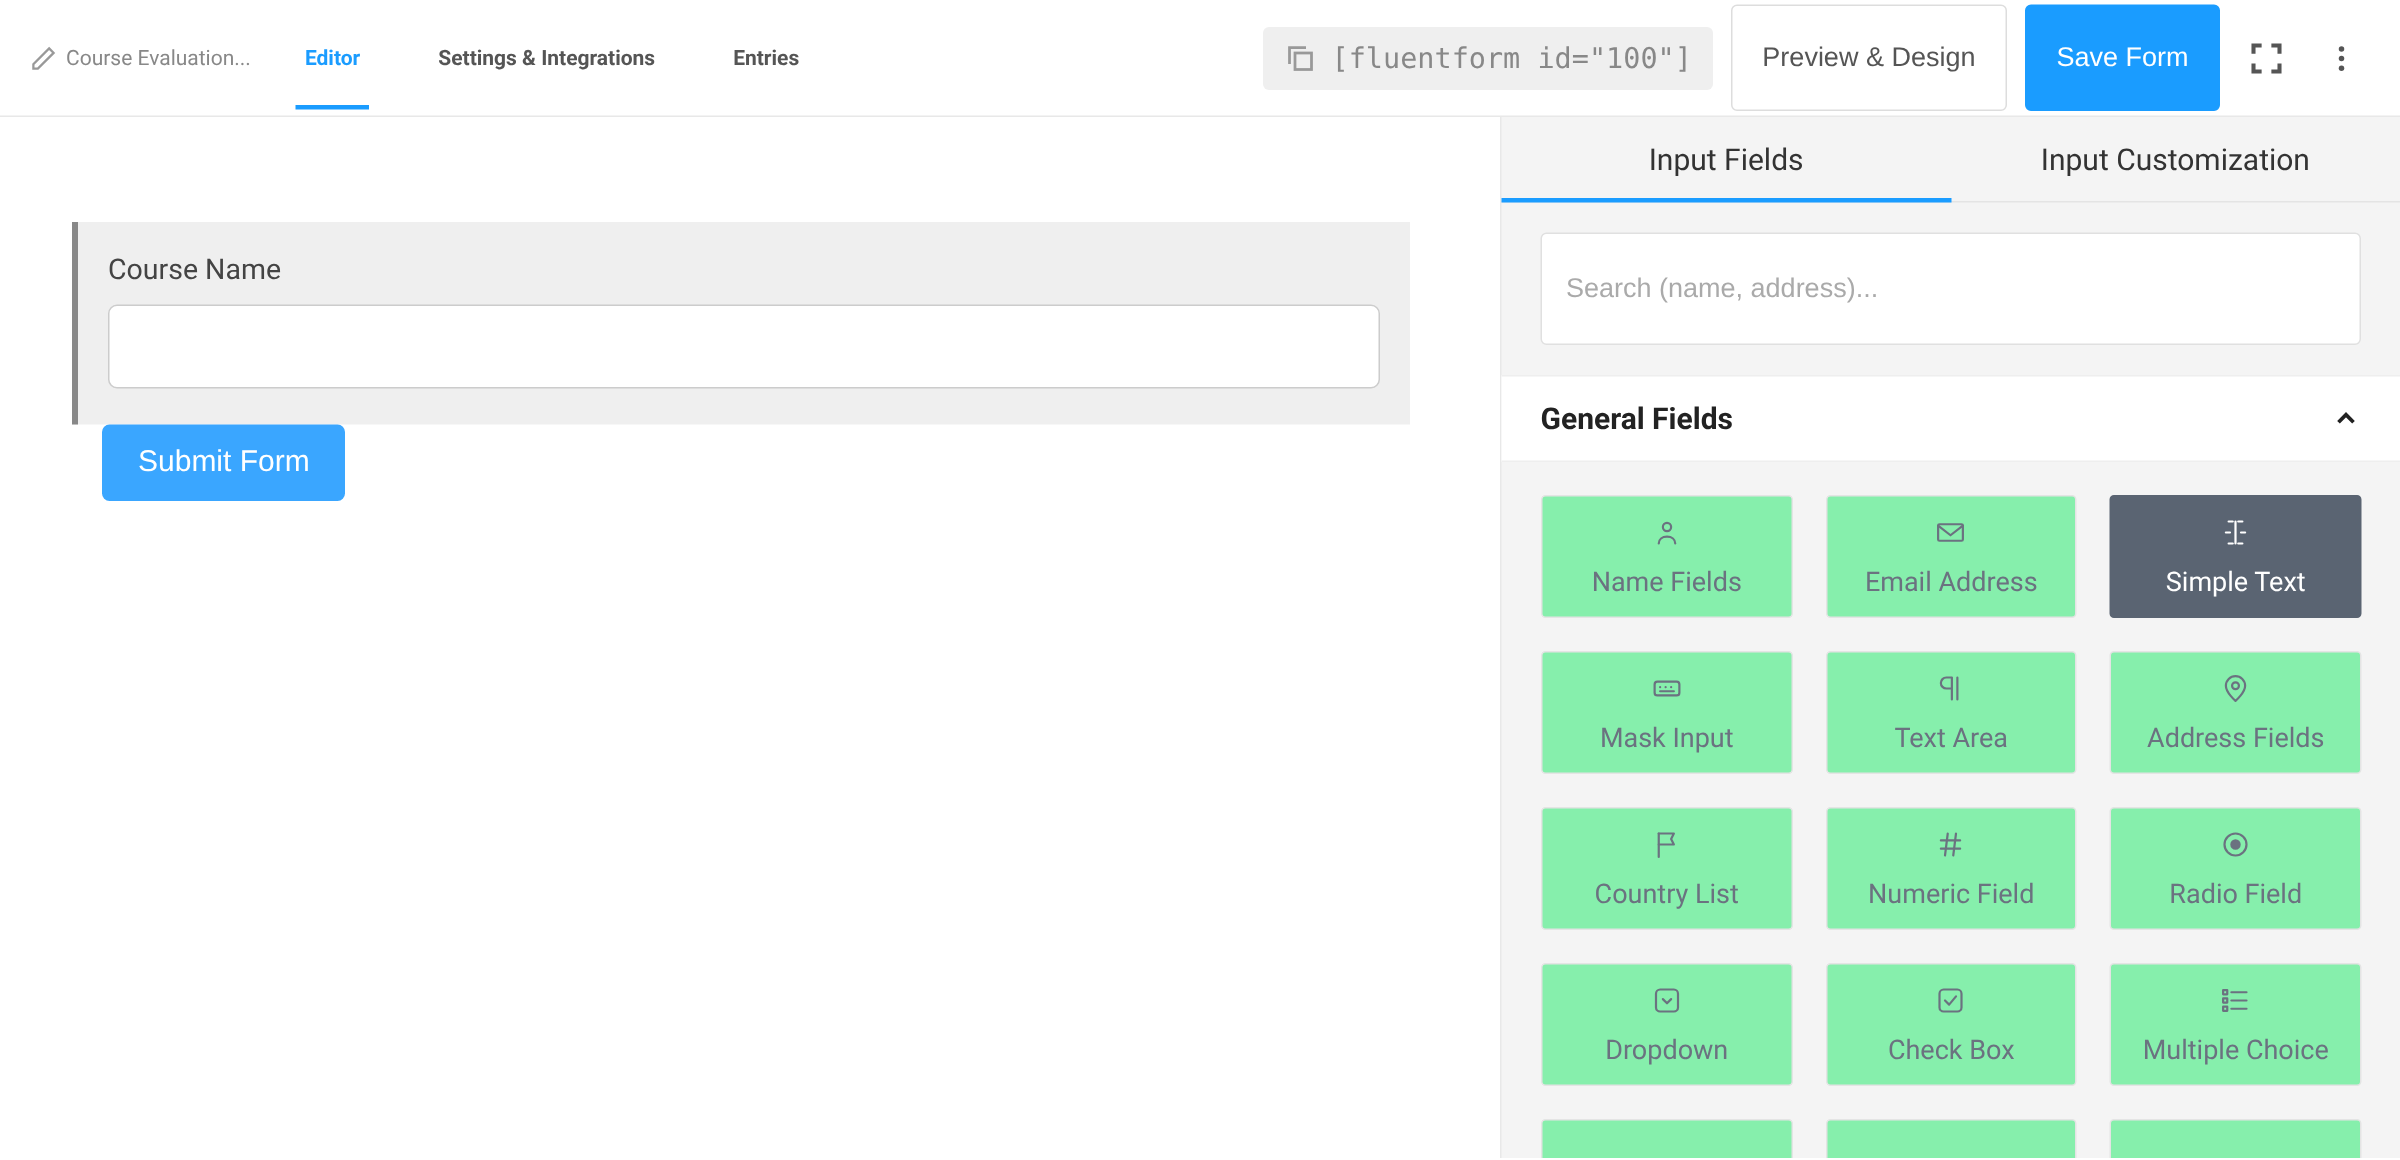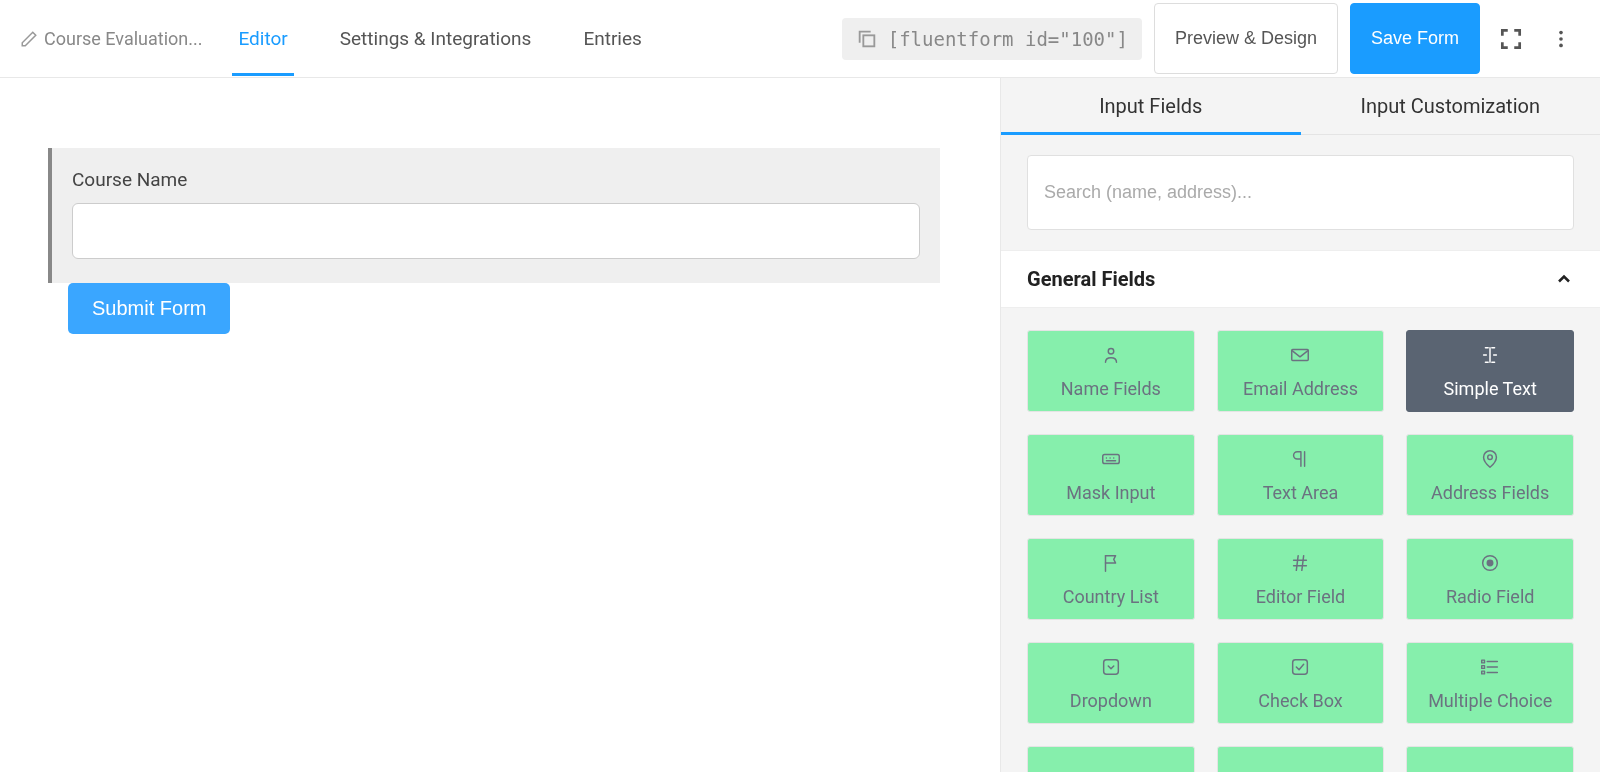--- a/index.html
+++ b/index.html
@@ -16,35 +16,35 @@
   align-items: center;
   padding: 0 20px;
   height: 78px;
   border-bottom: 1px solid #e8e8e8;
 }
 .form-title {
   display: flex;
   align-items: center;
   gap: 6px;
   color: #888;
-  font-size: 18px;
+  font-size: 14px;
   margin-right: 30px;
   max-width: 200px;
 }
 .form-title svg { flex-shrink: 0; }
 .form-title-text { white-space: nowrap; overflow: hidden; text-overflow: ellipsis; }
 .tabs {
   display: flex;
   gap: 40px;
   flex: 1;
 }
 .tab {
-  font-size: 19px;
+  font-size: 14px;
   color: #555;
-  font-weight: 400;
+  font-weight: 700;
   cursor: pointer;
   padding: 26px 6px;
   position: relative;
 }
 .tab.active {
   color: #1a9cff;
 }
 .tab.active::after {
   content: "";
   position: absolute;
@@ -324,21 +324,21 @@
           <div class="card-icon"><svg width="22" height="22" viewBox="0 0 24 24" fill="none" stroke="currentColor" stroke-width="1.6" stroke-linecap="round" stroke-linejoin="round">
               <path d="M6 21V4"></path>
               <path d="M6 4h11l-2 4 2 4H6"></path>
             </svg></div>
           <div class="card-label">Country List</div>
         </div>
         <div class="field-card">
           <div class="card-icon"><svg width="22" height="22" viewBox="0 0 24 24" fill="none" stroke="currentColor" stroke-width="1.6" stroke-linecap="round" stroke-linejoin="round">
               <path d="M5 9h14M5 15h14M10 4l-2 16M16 4l-2 16"></path>
             </svg></div>
-          <div class="card-label">Editor Field</div>
+          <div class="card-label">Numeric Field</div>
         </div>
         <div class="field-card">
           <div class="card-icon"><svg width="22" height="22" viewBox="0 0 24 24" fill="none" stroke="currentColor" stroke-width="1.6" stroke-linecap="round" stroke-linejoin="round">
               <circle cx="12" cy="12" r="8"></circle>
               <circle cx="12" cy="12" r="3" fill="currentColor"></circle>
             </svg></div>
           <div class="card-label">Radio Field</div>
         </div>
         <div class="field-card">
           <div class="card-icon"><svg width="22" height="22" viewBox="0 0 24 24" fill="none" stroke="currentColor" stroke-width="1.6" stroke-linecap="round" stroke-linejoin="round">

